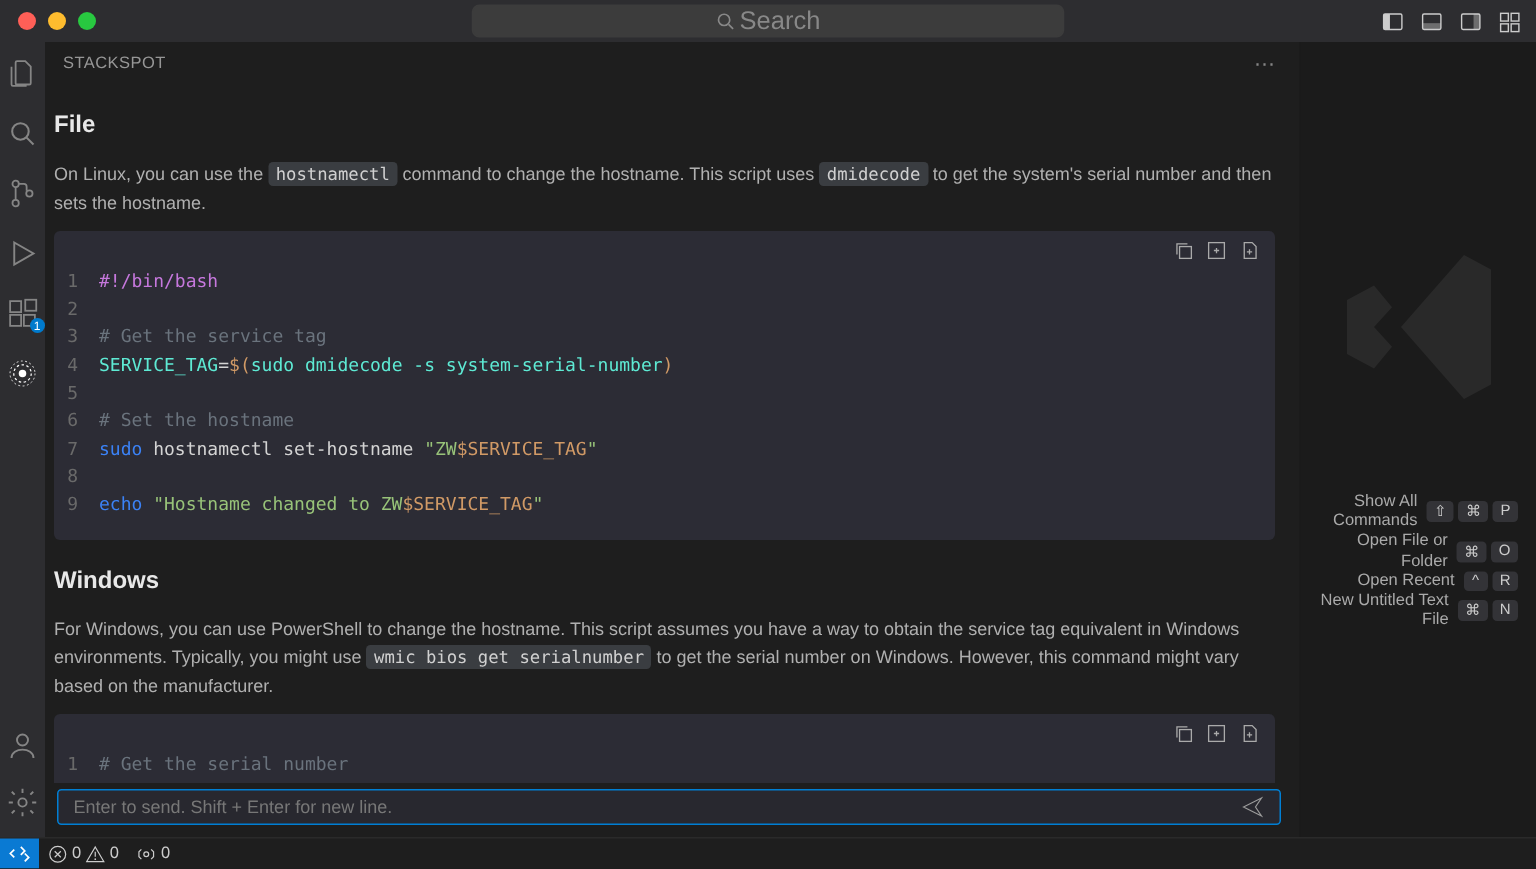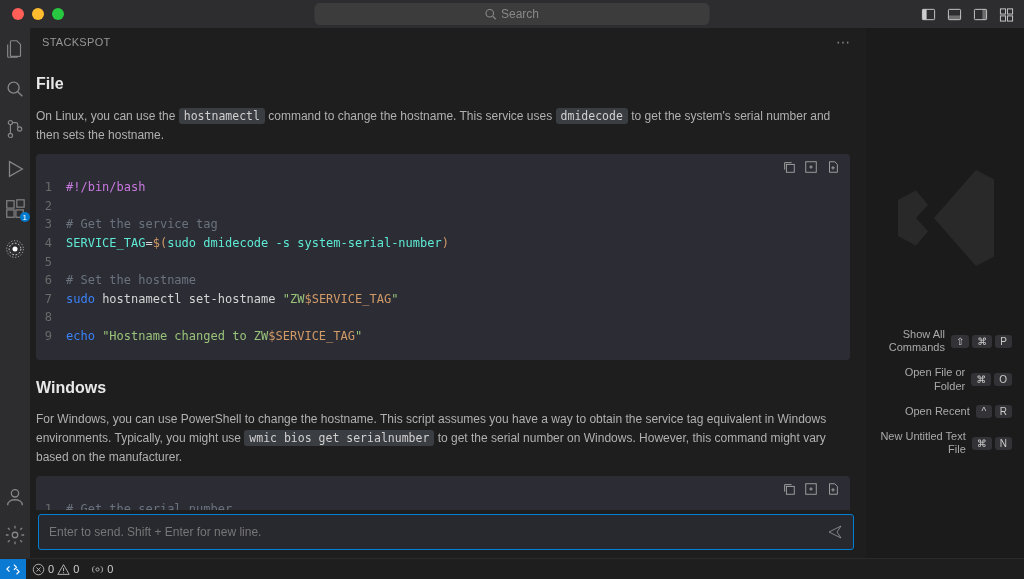--- a/index.html
+++ b/index.html
@@ -5,21 +5,21 @@
   * { margin: 0; padding: 0; box-sizing: border-box; }
   html, body { width: 1024px; height: 579px; overflow: hidden; font-family: -apple-system, BlinkMacSystemFont, "Segoe UI", sans-serif; background: #1e1e1e; color: #cccccc; }
   .titlebar { height: 28px; background: #2d2d30; display: flex; align-items: center; position: relative; }
   .traffic-lights { display: flex; gap: 8px; padding-left: 12px; }
   .tl { width: 12px; height: 12px; border-radius: 50%; }
   .tl.red { background: #ff5f57; }
   .tl.yellow { background: #febc2e; }
   .tl.green { background: #28c840; }
   .nav-arrows { display: flex; gap: 4px; margin-left: 260px; }
   .nav-arrow { color: #858585; font-size: 14px; padding: 2px 6px; cursor: pointer; }
-  .searchbar { position: absolute; left: 50%; transform: translateX(-50%); width: 395px; height: 22px; background: #3c3c3c; border: 1px solid #3c3c3c; border-radius: 5px; display: flex; align-items: center; justify-content: center; color: #888; font-size: 12px; }
+  .searchbar { position: absolute; left: 50%; transform: translateX(-50%); width: 395px; height: 22px; background: #3c3c3c; border: 1px solid #3c3c3c; border-radius: 5px; display: flex; align-items: center; justify-content: center; color: #888; font-size: 17px; }
   .searchbar svg { margin-right: 4px; }
   .titlebar-right { position: absolute; right: 10px; display: flex; gap: 10px; }
   .tb-icon { width: 16px; height: 16px; color: #cccccc; display: flex; align-items: center; justify-content: center; }
   .window-body { display: flex; height: 530px; }
   .activitybar { width: 30px; background: #2d2d30; display: flex; flex-direction: column; align-items: center; padding-top: 10px; gap: 18px; }
   .ab-bottom { margin-top: auto; display: flex; flex-direction: column; align-items: center; gap: 16px; padding-bottom: 12px; }
   .ab-icon { width: 22px; height: 22px; color: #858585; display: flex; align-items: center; justify-content: center; font-size: 18px; position: relative; cursor: pointer; }
   .ab-icon.active { color: #ffffff; }
   .badge { position: absolute; bottom: -2px; right: -4px; background: #007acc; color: #fff; border-radius: 8px; font-size: 8px; min-width: 10px; height: 10px; display: flex; align-items: center; justify-content: center; padding: 0 3px; }
   .main-col { flex: 1; display: flex; }
@@ -37,26 +37,26 @@
   .code-line { display: table-row; }
   .gutter { display: table-cell; width: 30px; text-align: right; padding-right: 14px; color: #6a6a6a; user-select: none; }
   .code { display: table-cell; white-space: pre; color: #d4d4d4; padding-right: 16px; }
   .c-comment { color: #6a737d; }
   .c-red { color: #5eead4; }
   .c-orange { color: #d19a66; }
   .c-green { color: #98c379; }
   .c-lime { color: #3b82f6; }
   .c-purple { color: #c678dd; }
   .c-white { color: #d4d4d4; }
-  .chat-input-row { margin: 4px 12px 8px 8px; border: 1px solid #007fd4; border-radius: 3px; background: #28282f; height: 36px; display: flex; align-items: center; padding: 0 10px; }
+  .chat-input-row { margin: 4px 12px 8px 8px; border: 1px solid #007fd4; border-radius: 3px; background: #28282f; height: 24px; display: flex; align-items: center; padding: 0 10px; }
   .chat-input { flex: 1; color: #777; font-size: 12px; }
   .send-icon { color: #888; cursor: pointer; width: 16px; height: 16px; display: flex; align-items: center; }
   .welcome-pane { flex: 1; background: #1b1b1b; position: relative; border-left: 1px solid #1b1b1b; }
   .watermark { position: absolute; top: 130px; left: 50%; transform: translateX(-50%); width: 120px; height: 120px; opacity: 0.06; }
-  .welcome-list { position: absolute; top: 300px; right: 12px; width: 135px; display: flex; flex-direction: column; gap: 12px; }
+  .welcome-list { position: absolute; top: 300px; right: 12px; width: 135px; display: flex; flex-direction: column; gap: 0; }
   .welcome-row { display: flex; align-items: center; justify-content: flex-end; gap: 6px; font-size: 11px; color: #aaa; }
   .welcome-label { text-align: right; line-height: 1.2; }
   .kbd { background: #333337; border-radius: 3px; padding: 1px 5px; font-size: 10px; color: #ccc; min-width: 16px; text-align: center; }
   .kbd-group { display: flex; gap: 3px; }
   .statusbar { height: 21px; background: #1e1e1e; border-top: 1px solid #2a2a2a; display: flex; align-items: center; font-size: 11px; color: #ccc; }
   .remote { background: #0a7ad3; height: 100%; display: flex; align-items: center; padding: 0 6px; color: #fff; }
   .status-item { display: flex; align-items: center; gap: 3px; padding: 0 6px; cursor: pointer; }
   svg { flex-shrink: 0; }
 </style>
 </head>
@@ -173,21 +173,21 @@
 
     <div class="content-pane">
       <div class="tab-header">
         <span>STACKSPOT</span>
         <span class="more-dots">⋯</span>
       </div>
       <div class="scroll-area">
 
         <h2 class="section">File</h2>
         <p class="para">
-          <span>On Linux, you can use the </span><code class="inline">hostnamectl</code><span> command to change the hostname. This service uses </span><code class="inline">dmidecode</code><span> to get the system's serial number and then sets the hostname.</span>
+          <span>On Linux, you can use the </span><code class="inline">hostnamectl</code><span> command to change the hostname. This script uses </span><code class="inline">dmidecode</code><span> to get the system's serial number and then sets the hostname.</span>
         </p>
         <div class="codeblock">
           <div class="codeblock-toolbar">
             <span class="cb-icon"><svg width="14" height="14" viewBox="0 0 16 16" fill="none">
                   <rect x="5" y="5" width="9" height="9" stroke="currentColor"></rect>
                   <path d="M3 11V3h8" stroke="currentColor"></path>
                 </svg></span>
             <span class="cb-icon"><svg width="14" height="14" viewBox="0 0 16 16" fill="none">
                   <rect x="2" y="2" width="12" height="12" stroke="currentColor"></rect>
                   <path d="M6 8h4M8 6v4" stroke="currentColor"></path>

